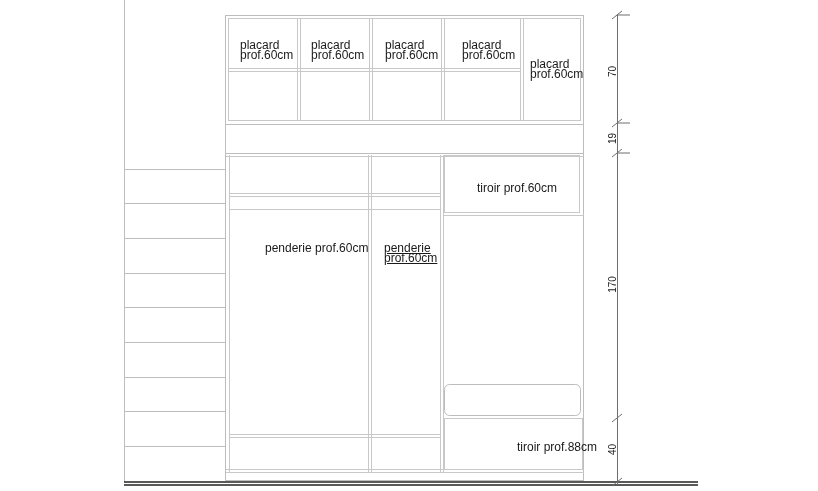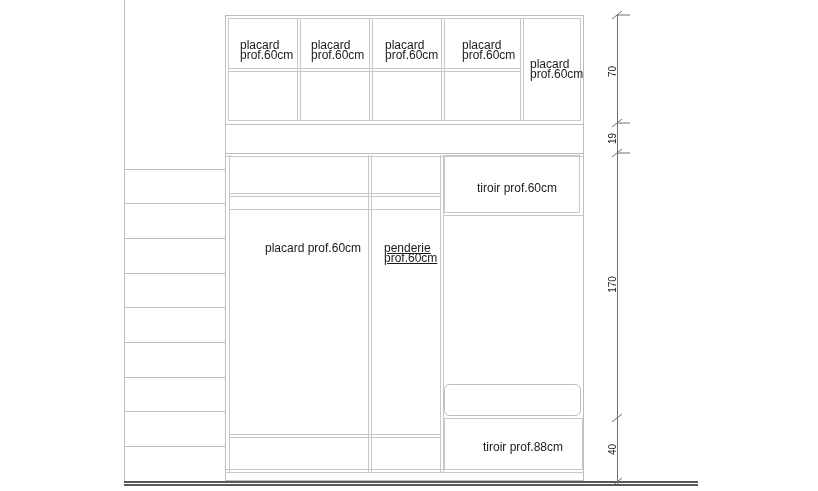--- a/index.html
+++ b/index.html
@@ -111,23 +111,23 @@
 </div>
 <div class="lbl" style="left:462px;top:40px;">
   <div>placard</div>
     <div>prof.60cm</div>
 </div>
 <div class="lbl" style="left:530px;top:59px;">
   <div>placard</div>
     <div>prof.60cm</div>
 </div>
 <div class="lbl" style="left:477px;top:183px;">tiroir prof.60cm</div>
-<div class="lbl" style="left:265px;top:243px;">placard prof.60cm</div>
+<div class="lbl" style="left:265px;top:243px;">penderie prof.60cm</div>
 <div class="lbl" style="left:384px;top:243px;text-decoration:underline;">
   <div>penderie</div>
     <div>prof.60cm</div>
 </div>
-<div class="lbl" style="left:483px;top:442px;">tiroir prof.88cm</div>
+<div class="lbl" style="left:517px;top:442px;">tiroir prof.88cm</div>
 
 <div class="dimtxt" style="left:600px;top:66px;width:24px;text-align:center;">70</div>
 <div class="dimtxt" style="left:600px;top:133px;width:24px;text-align:center;">19</div>
 <div class="dimtxt" style="left:600px;top:279px;width:24px;text-align:center;">170</div>
 <div class="dimtxt" style="left:600px;top:444px;width:24px;text-align:center;">40</div>
 
 </body></html>

